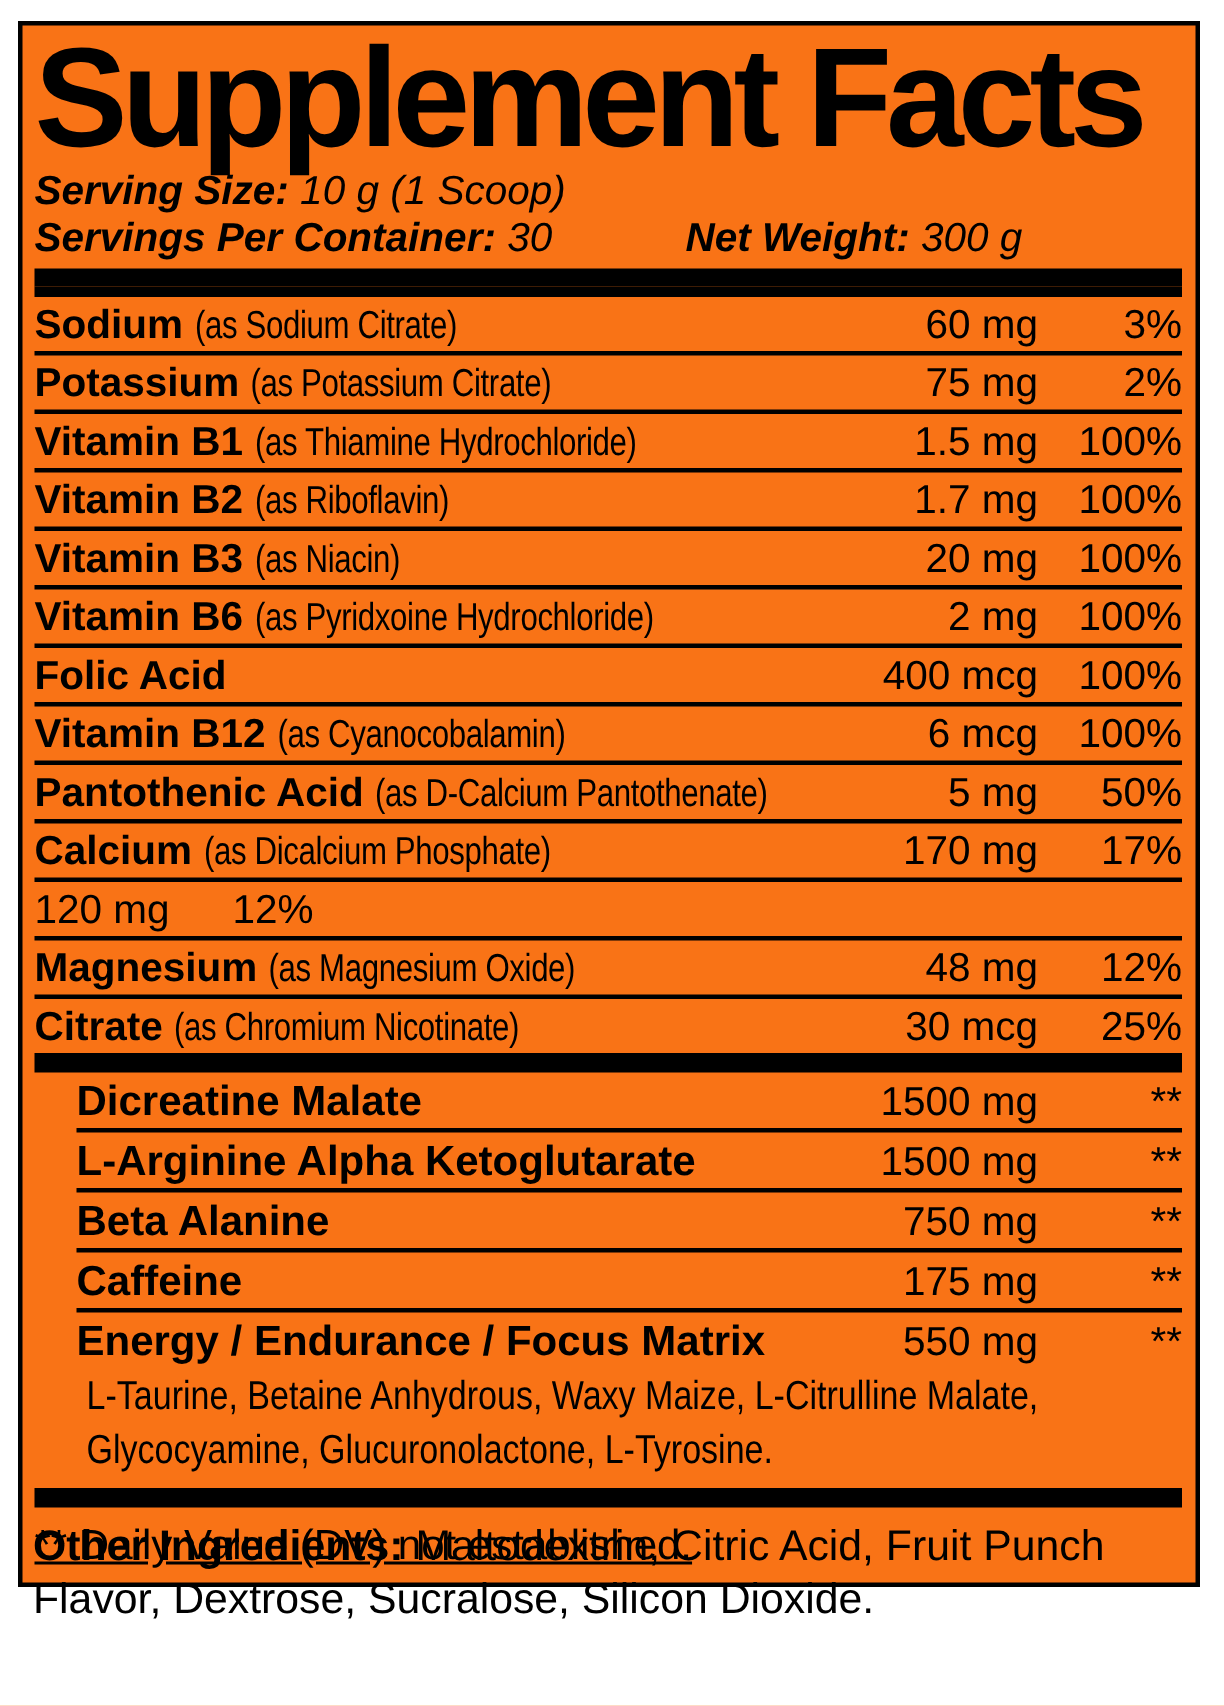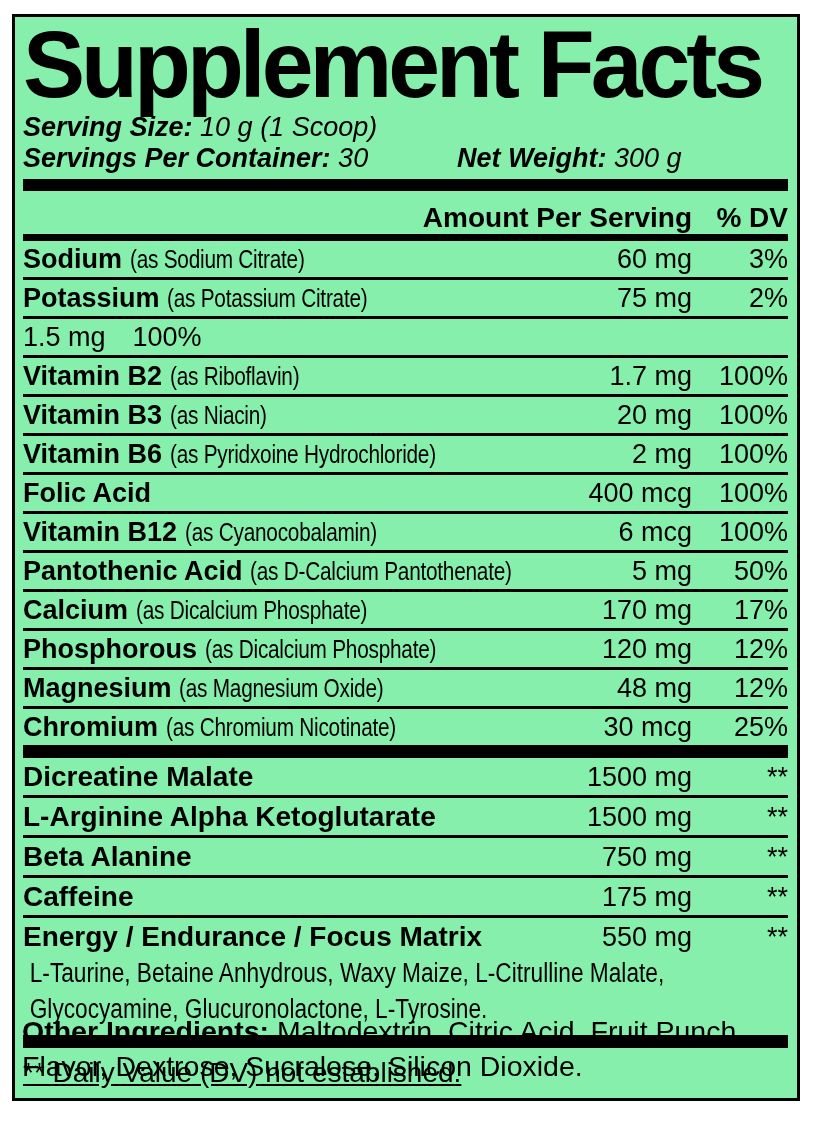--- a/index.html
+++ b/index.html
@@ -15,21 +15,21 @@
   .page { position: relative; width: 816px; height: 1137px; overflow: hidden; }
 
   .panel {
     position: absolute;
     left: 12px;
     top: 14px;
     width: 788px;
     border: 3px solid #000;
     box-sizing: border-box;
     padding: 2px 9px 0 8px;
-    background: #86efac;
+    background: #f97316;
   }
 
   .title {
     margin: 0;
     font-size: 94px;
     font-weight: bold;
     letter-spacing: -4px;
     line-height: 0.98;
     white-space: nowrap;
     transform: scaleX(0.99);
@@ -64,21 +64,21 @@
     transform-origin: 0 70%;
     letter-spacing: -0.3px;
   }
   .row .amt { text-align: right; white-space: nowrap; }
   .row .dv { width: 96px; text-align: right; white-space: nowrap; font-weight: normal; }
 
   .header-row { padding: 13px 0 3px 0; font-weight: bold; font-size: 28px; border-top: none !important; }
   .header-row .amt, .header-row .dv { font-weight: bold; }
 
   .blend .nm { font-size: 28px; }
-  .blend-wrap { border-top: 3px solid #000; }
+  .blend-wrap { border-top: 3px solid #000; margin-left: 28px; }
   .blend-wrap:first-child { border-top: none; }
   .blend-wrap .row { border-top: none !important; }
   .sub-ingredients {
     white-space: pre-line;
     font-size: 27px;
     line-height: 36px;
     padding: 0 0 8px 8px;
     transform: scaleX(0.84);
     transform-origin: 0 0;
     width: 119%;
@@ -117,40 +117,36 @@
         <span>30</span>
       </div>
       <div>
         <span class="b">Net Weight:</span>
         <span>300 g</span>
       </div>
     </div>
 
     <div class="bar thick"></div>
 
-    <div class="row header-row">
-      <span class="name"></span>
-      <span class="amt">Amount Per Serving</span>
-      <span class="dv">% DV</span>
-    </div>
 
     <div class="bar medium"></div>
 
     <div class="rows">
         <div class="row">
     <span class="name"><span class="nm">Sodium</span> <span class="detail">(as Sodium Citrate)</span></span>
     <span class="amt">60 mg</span>
     <span class="dv">3%</span>
   </div>
         <div class="row">
     <span class="name"><span class="nm">Potassium</span> <span class="detail">(as Potassium Citrate)</span></span>
     <span class="amt">75 mg</span>
     <span class="dv">2%</span>
   </div>
         <div class="row">
+    <span class="name"><span class="nm">Vitamin B1</span> <span class="detail">(as Thiamine Hydrochloride)</span></span>
     <span class="amt">1.5 mg</span>
     <span class="dv">100%</span>
   </div>
         <div class="row">
     <span class="name"><span class="nm">Vitamin B2</span> <span class="detail">(as Riboflavin)</span></span>
     <span class="amt">1.7 mg</span>
     <span class="dv">100%</span>
   </div>
         <div class="row">
     <span class="name"><span class="nm">Vitamin B3</span> <span class="detail">(as Niacin)</span></span>
@@ -176,31 +172,30 @@
     <span class="name"><span class="nm">Pantothenic Acid</span> <span class="detail">(as D-Calcium Pantothenate)</span></span>
     <span class="amt">5 mg</span>
     <span class="dv">50%</span>
   </div>
         <div class="row">
     <span class="name"><span class="nm">Calcium</span> <span class="detail">(as Dicalcium Phosphate)</span></span>
     <span class="amt">170 mg</span>
     <span class="dv">17%</span>
   </div>
         <div class="row">
-    <span class="name"><span class="nm">Phosphorous</span> <span class="detail">(as Dicalcium Phosphate)</span></span>
     <span class="amt">120 mg</span>
     <span class="dv">12%</span>
   </div>
         <div class="row">
     <span class="name"><span class="nm">Magnesium</span> <span class="detail">(as Magnesium Oxide)</span></span>
     <span class="amt">48 mg</span>
     <span class="dv">12%</span>
   </div>
         <div class="row">
-    <span class="name"><span class="nm">Chromium</span> <span class="detail">(as Chromium Nicotinate)</span></span>
+    <span class="name"><span class="nm">Citrate</span> <span class="detail">(as Chromium Nicotinate)</span></span>
     <span class="amt">30 mcg</span>
     <span class="dv">25%</span>
   </div>
       </div>
 
     <div class="bar section"></div>
 
     <div class="rows">
         <div class="blend-wrap">
     <div class="row blend">

